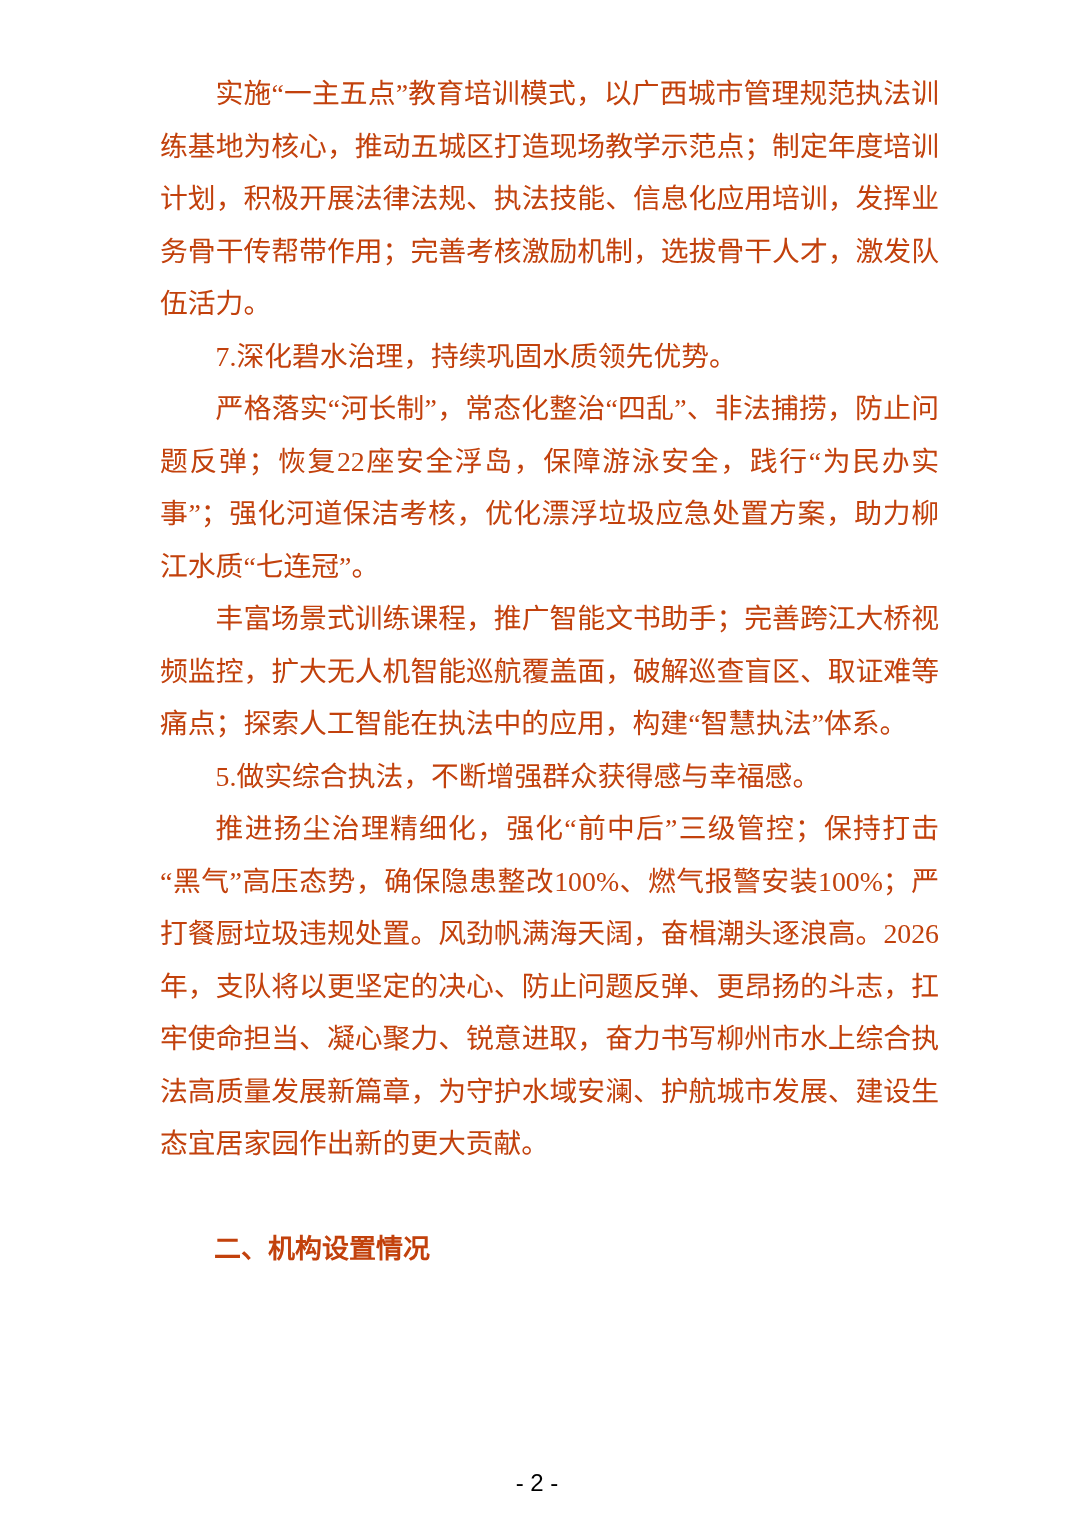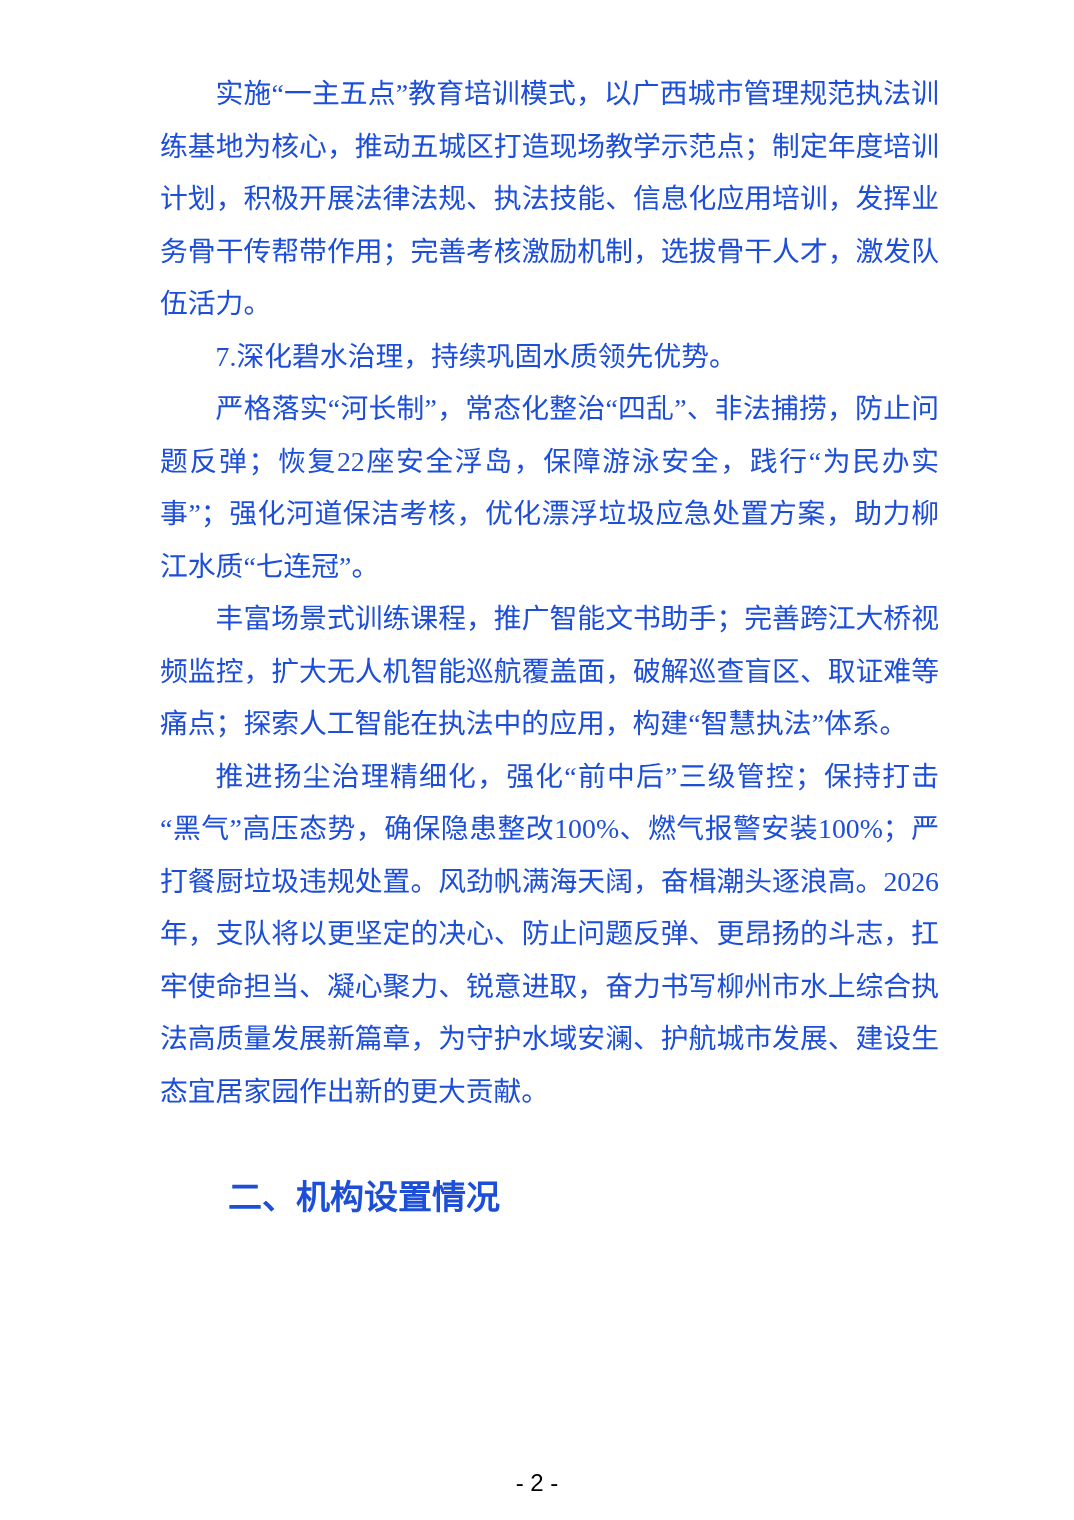--- a/index.html
+++ b/index.html
@@ -23,28 +23,28 @@
     width: 779px;
   }
   p.para {
     margin: 0;
     font-size: 27.8px;
     line-height: 52.5px;
     text-indent: 2em;
     text-align: justify;
     text-justify: inter-ideograph;
     font-family: "Liberation Serif", serif;
-    color: #1d4ed8;
+    color: #c2410c;
     letter-spacing: 0;
     word-break: break-all;
   }
   p.para.heading {
     font-family: "Liberation Sans", sans-serif;
     font-weight: 700;
-    font-size: 34px;
+    font-size: 27px;
     text-align: left;
     margin-top: 52.5px;
   }
   .footer {
     position: absolute;
     left: 0;
     width: 100%;
     top: 1468px;
     text-align: center;
     font-size: 24px;
@@ -55,17 +55,18 @@
 </style>
 </head>
 <body>
 
 <div class="page">
   <div class="content" id="doc-body">
       <p class="para">实施“一主五点”教育培训模式，以广西城市管理规范执法训练基地为核心，推动五城区打造现场教学示范点；制定年度培训计划，积极开展法律法规、执法技能、信息化应用培训，发挥业务骨干传帮带作用；完善考核激励机制，选拔骨干人才，激发队伍活力。</p>
       <p class="para">7.深化碧水治理，持续巩固水质领先优势。</p>
       <p class="para">严格落实“河长制”，常态化整治“四乱”、非法捕捞，防止问题反弹；恢复22座安全浮岛，保障游泳安全，践行“为民办实事”；强化河道保洁考核，优化漂浮垃圾应急处置方案，助力柳江水质“七连冠”。</p>
       <p class="para">丰富场景式训练课程，推广智能文书助手；完善跨江大桥视频监控，扩大无人机智能巡航覆盖面，破解巡查盲区、取证难等痛点；探索人工智能在执法中的应用，构建“智慧执法”体系。</p>
+      <p class="para">5.做实综合执法，不断增强群众获得感与幸福感。</p>
       <p class="para">推进扬尘治理精细化，强化“前中后”三级管控；保持打击“黑气”高压态势，确保隐患整改100%、燃气报警安装100%；严打餐厨垃圾违规处置。风劲帆满海天阔，奋楫潮头逐浪高。2026年，支队将以更坚定的决心、防止问题反弹、更昂扬的斗志，扛牢使命担当、凝心聚力、锐意进取，奋力书写柳州市水上综合执法高质量发展新篇章，为守护水域安澜、护航城市发展、建设生态宜居家园作出新的更大贡献。</p>
       <p class="para heading">二、机构设置情况</p>
     </div>
   <div class="footer">- 2 -</div>
 </div>
 
 </body></html>

